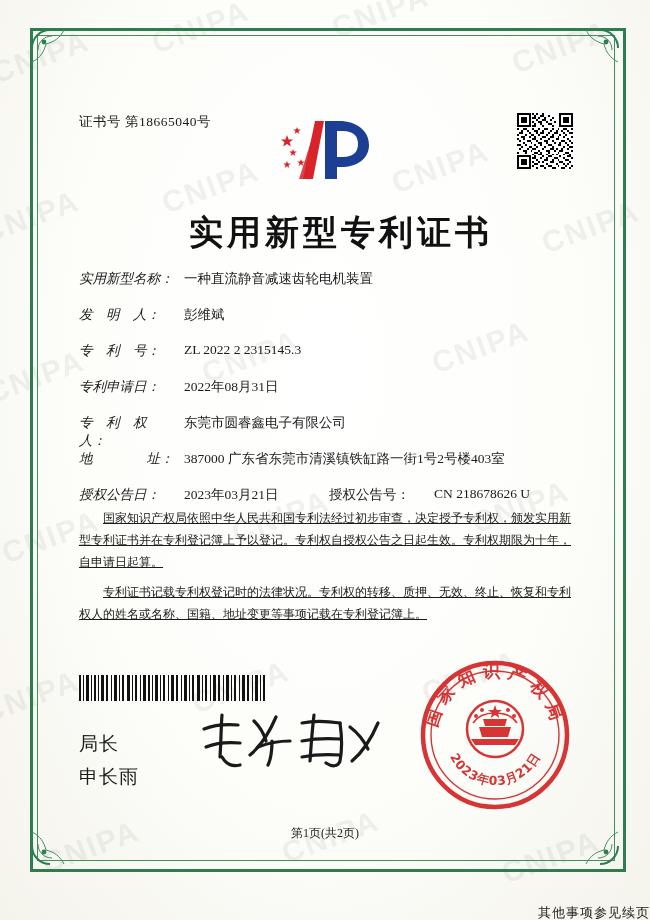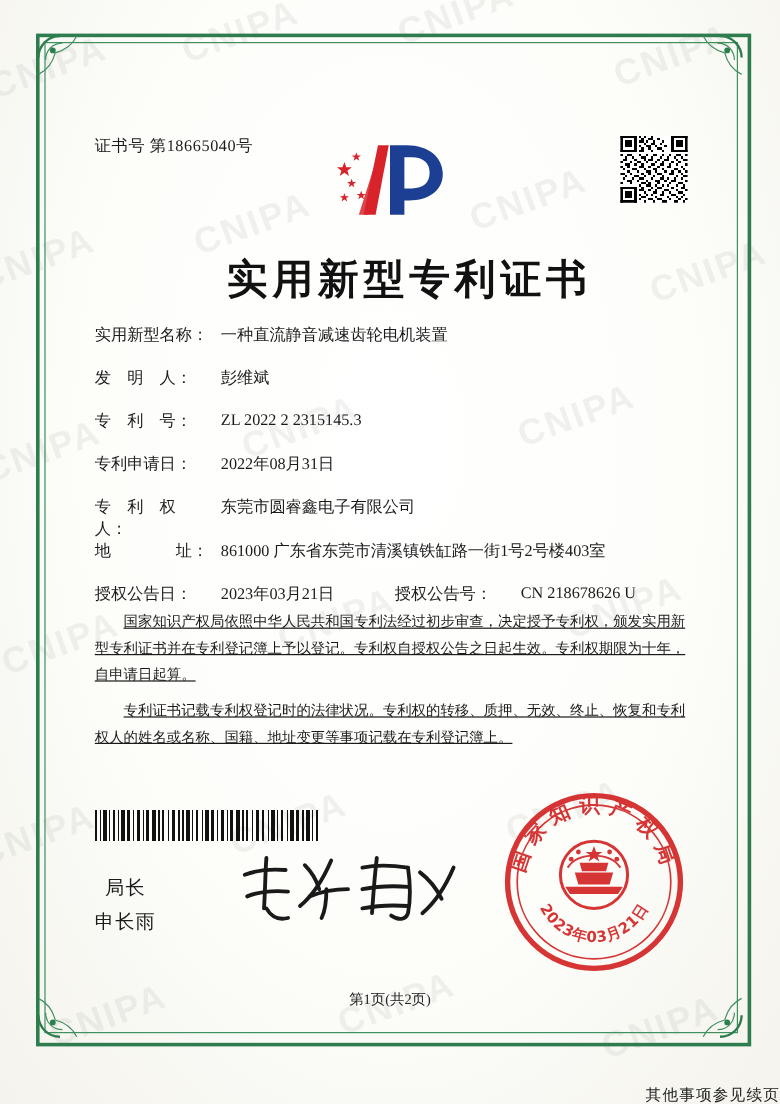--- a/index.html
+++ b/index.html
@@ -133,20 +133,21 @@
     height: 36px;
     font-size: 13.5px;
     color: #1b1b1b;
   }
   .field .lbl {
     position: absolute;
     left: 0;
     top: 0;
     width: 105px;
     letter-spacing: 0;
+    font-style: italic;
   }
   .field .val {
     position: absolute;
     left: 105px;
     top: 0;
   }
 
   .field .lbl2 {
     position: absolute;
     left: 250px;
@@ -176,25 +177,24 @@
     left: 42px;
     top: 640px;
     width: 190px;
     height: 26px;
   }
 
   .director {
     position: absolute;
     left: 42px;
     top: 692px;
-    font-size: 16px;
+    font-size: 19px;
     line-height: 1.75;
     color: #1b1b1b;
     letter-spacing: 1px;
-    text-align: center;
   }
 
   .signature {
     position: absolute;
     left: 155px;
     top: 672px;
     width: 200px;
     height: 66px;
   }
   .signature svg { display: block; }
@@ -533,21 +533,21 @@
         <span class="val">2022年08月31日</span>
       </div>
 
       <div class="field">
         <span class="lbl">专　利　权　人：</span>
         <span class="val">东莞市圆睿鑫电子有限公司</span>
       </div>
 
       <div class="field">
         <span class="lbl">地　　　　址：</span>
-        <span class="val">861000 广东省东莞市清溪镇铁缸路一街1号2号楼403室</span>
+        <span class="val">387000 广东省东莞市清溪镇铁缸路一街1号2号楼403室</span>
       </div>
 
       <div class="field">
         <span class="lbl">授权公告日：</span>
         <span class="val">2023年03月21日</span>
         <span class="lbl2">授权公告号：</span>
         <span class="val2">CN 218678626 U</span>
       </div>
 
     </div>

